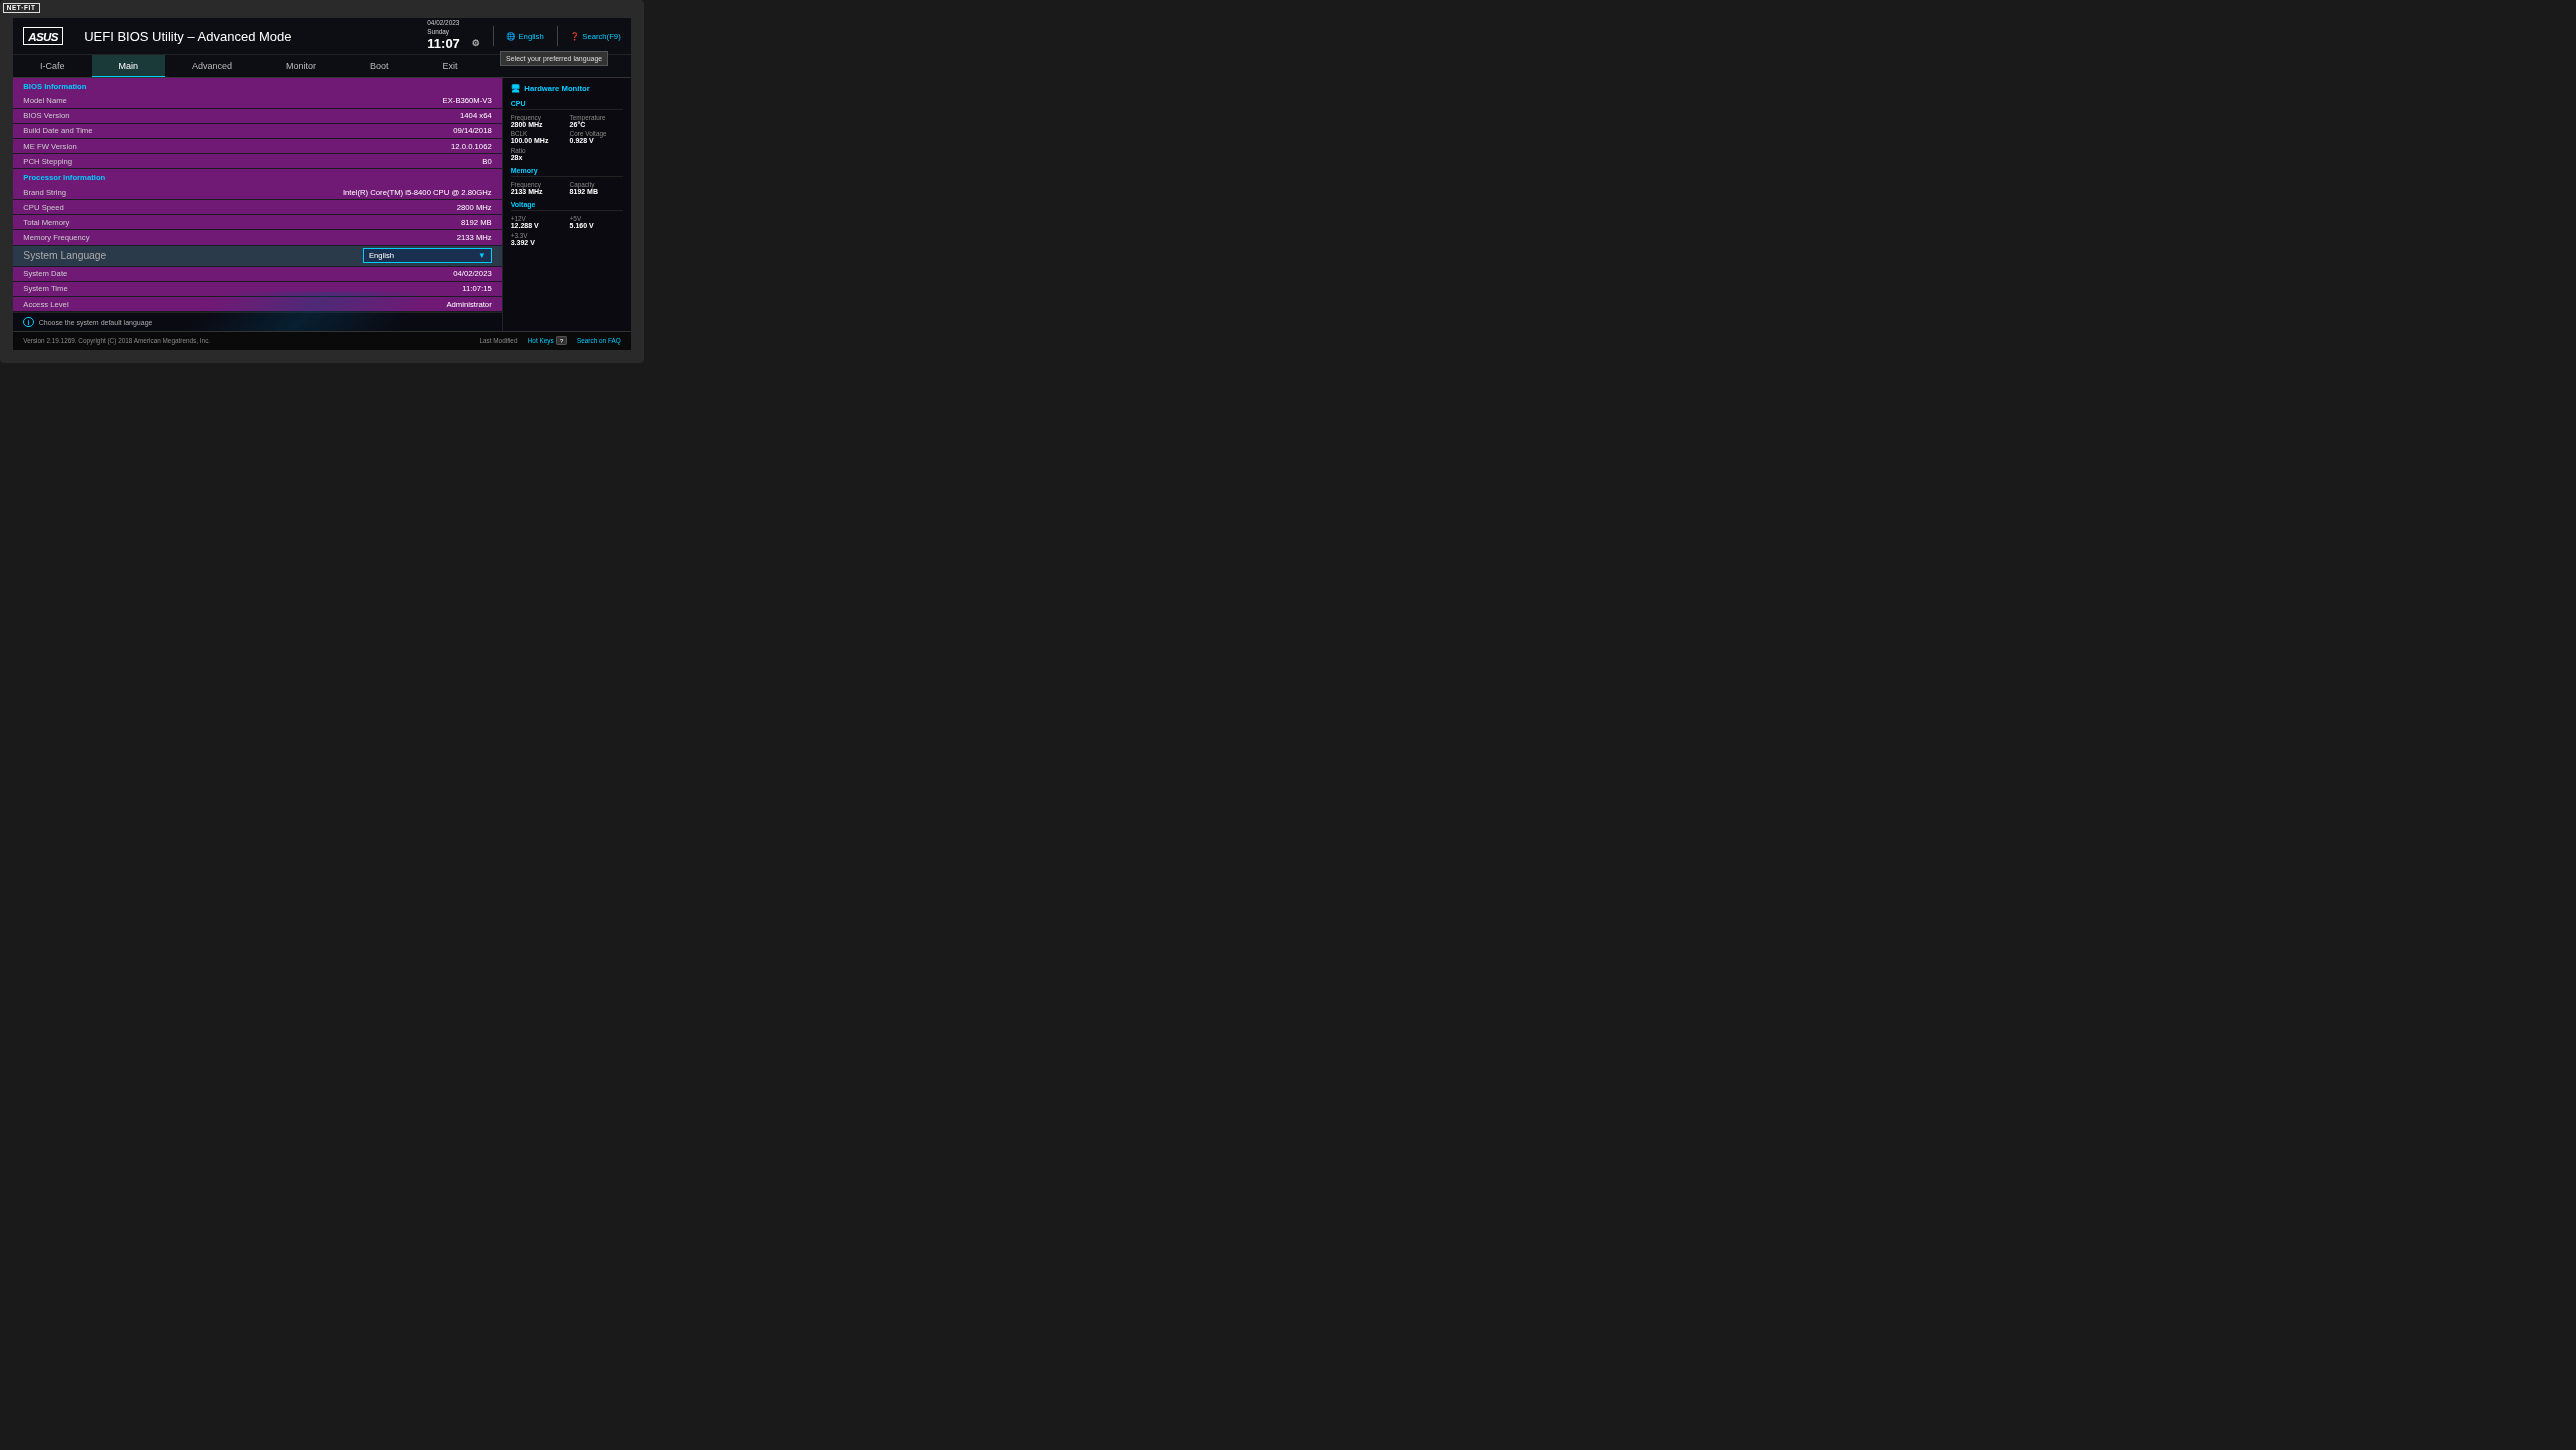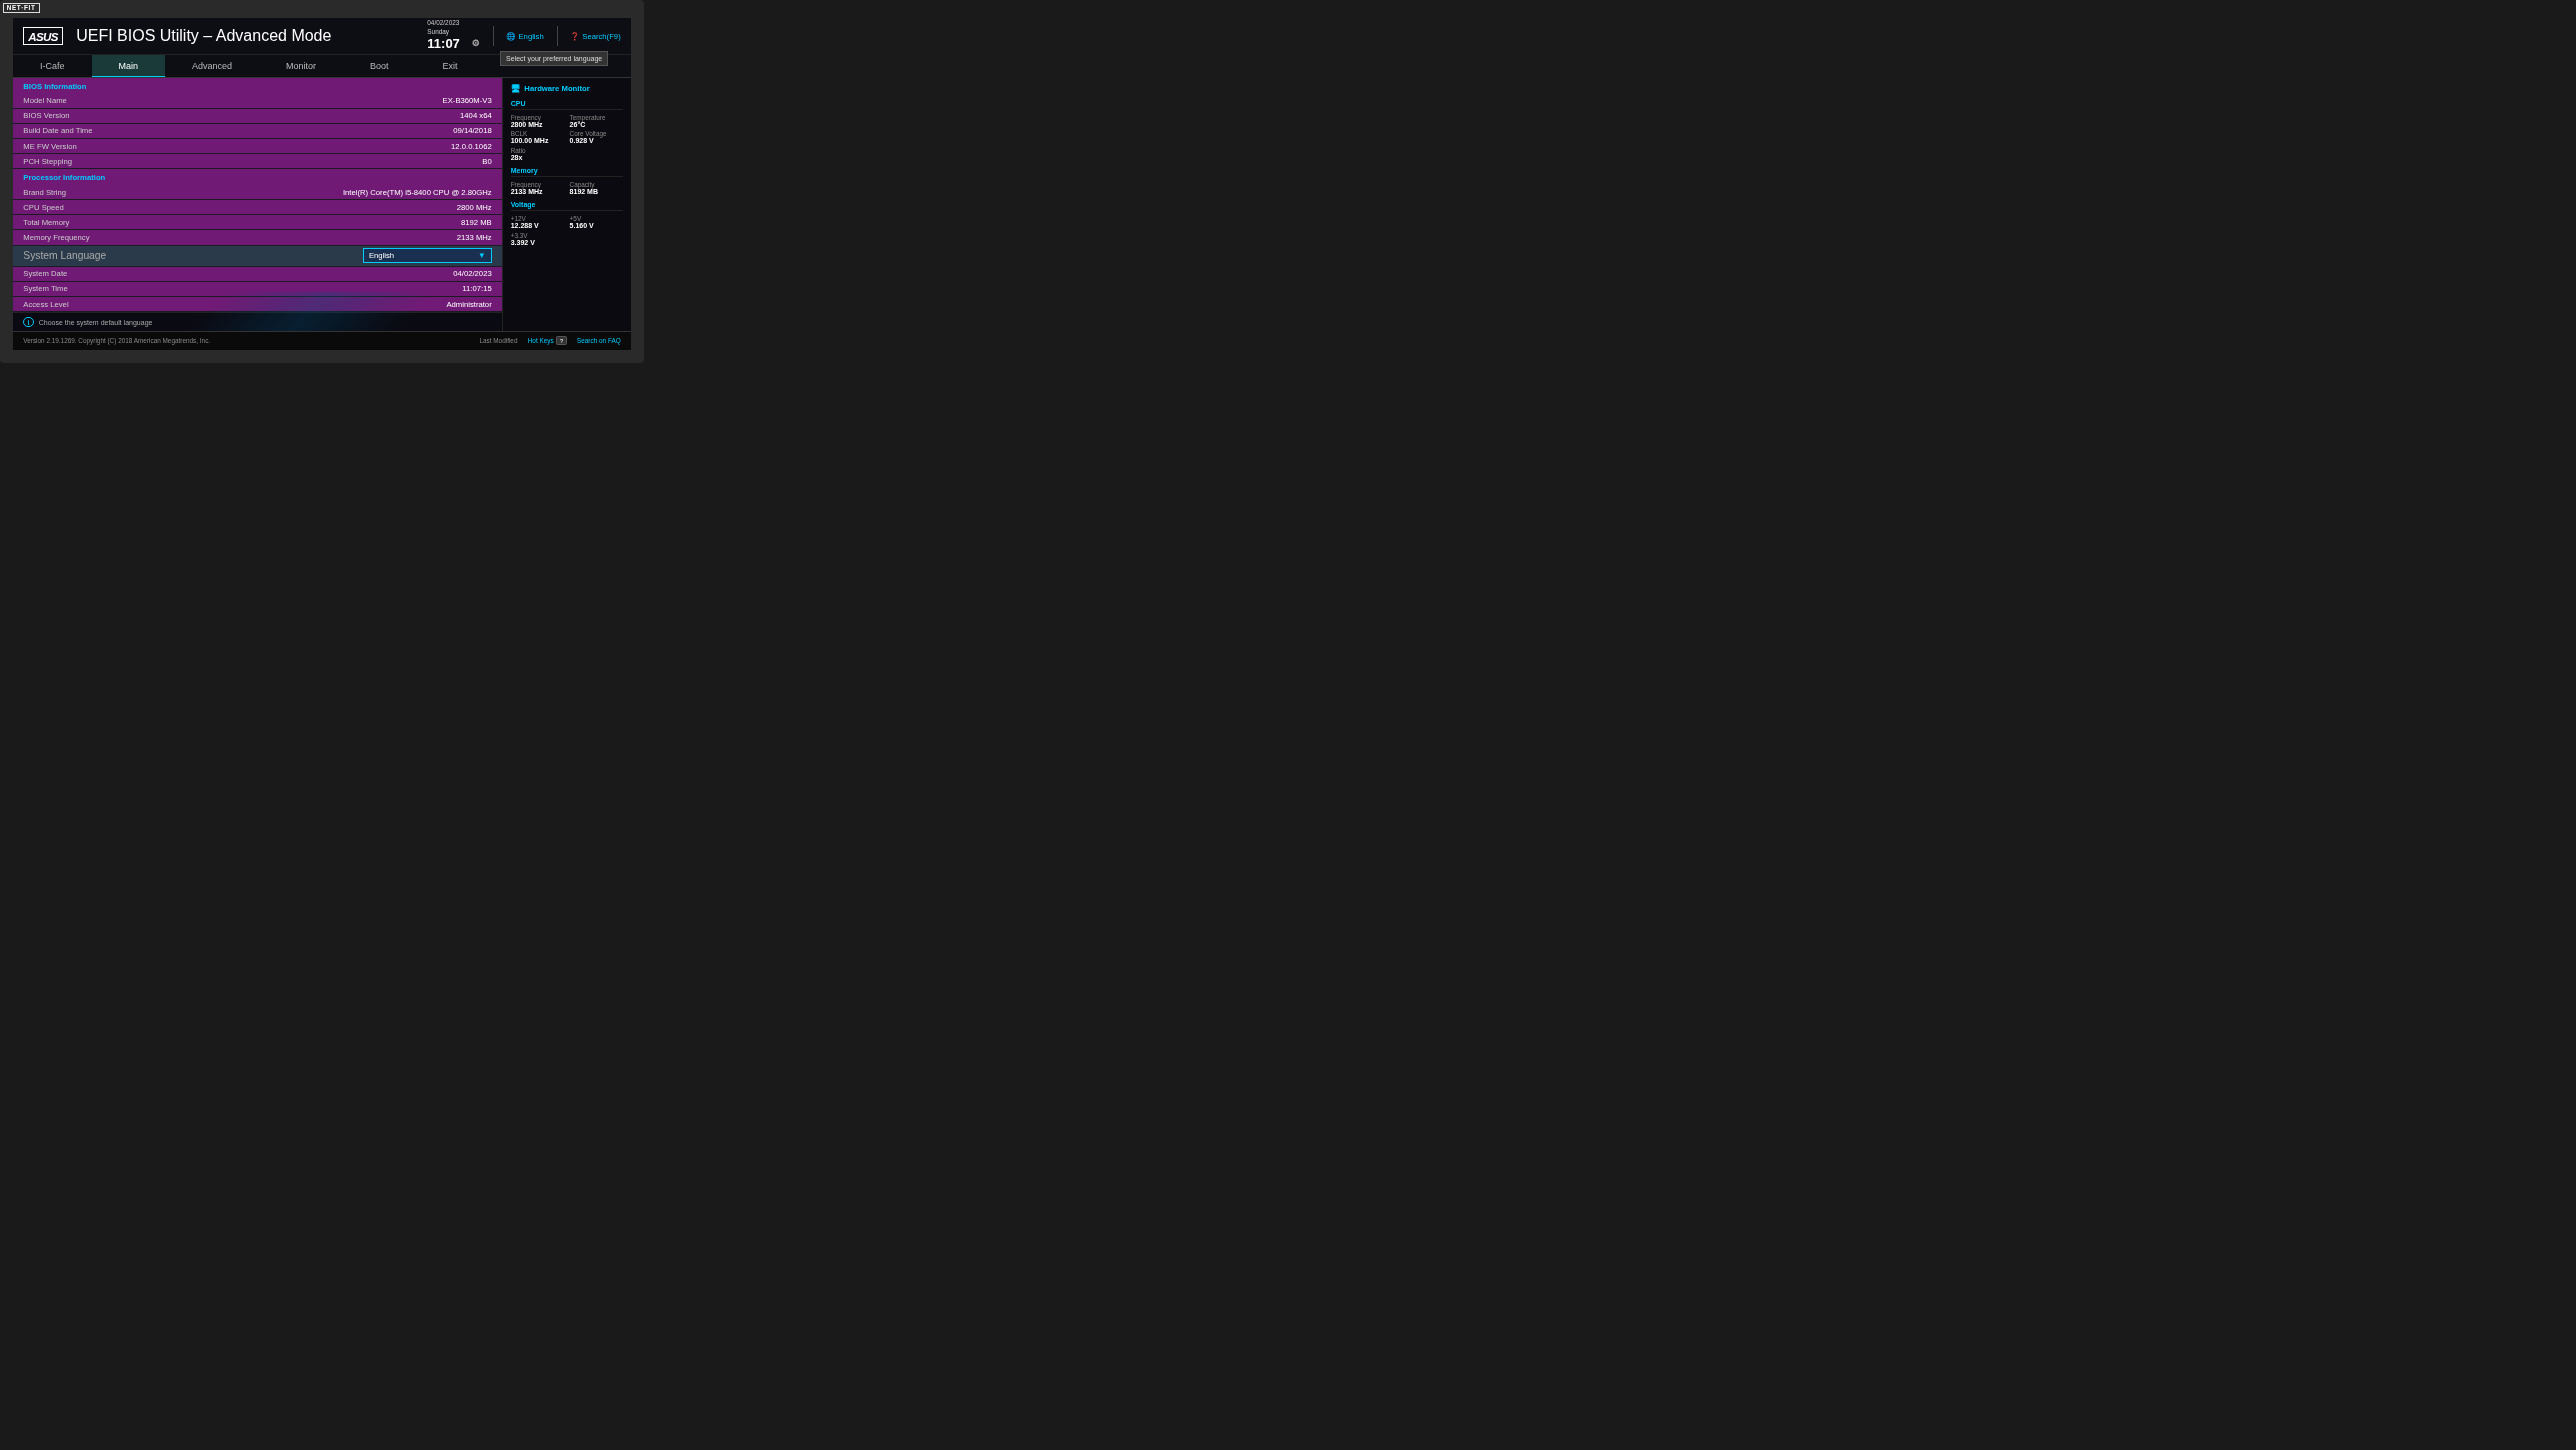--- a/index.html
+++ b/index.html
@@ -45,27 +45,27 @@
     }
 
     .asus-logo {
       color: #fff;
       font-weight: 900;
       font-size: 11.6px;
       font-style: italic;
       letter-spacing: -0.6px;
       border: 1.3px solid #fff;
       padding: 1.3px 3.9px;
-      margin-right: 3px;
+      margin-right: 11px;
       text-align: center;
     }
 
     .bios-title {
       color: #fff;
-      font-size: 16px;
+      font-size: 13px;
       font-weight: 400;
       flex: 1;
     }
 
     .datetime {
       color: #ccc;
       font-size: 6.4px;
       line-height: 1.3;
     }
 

